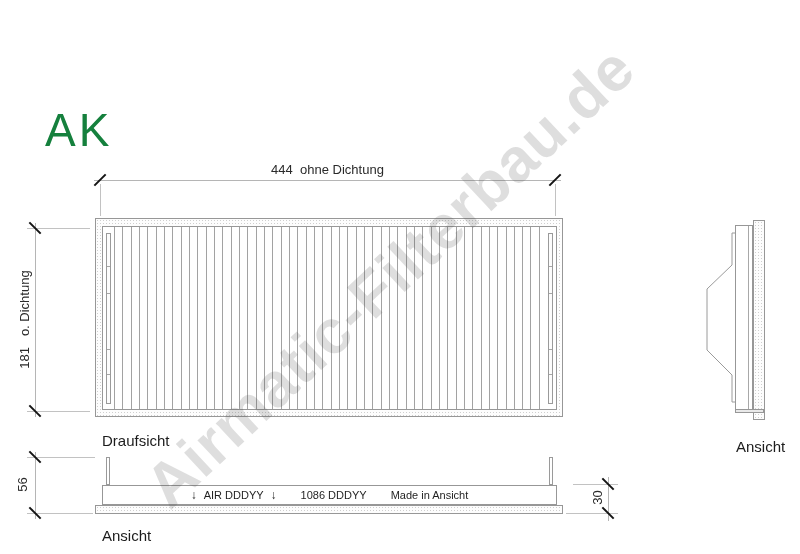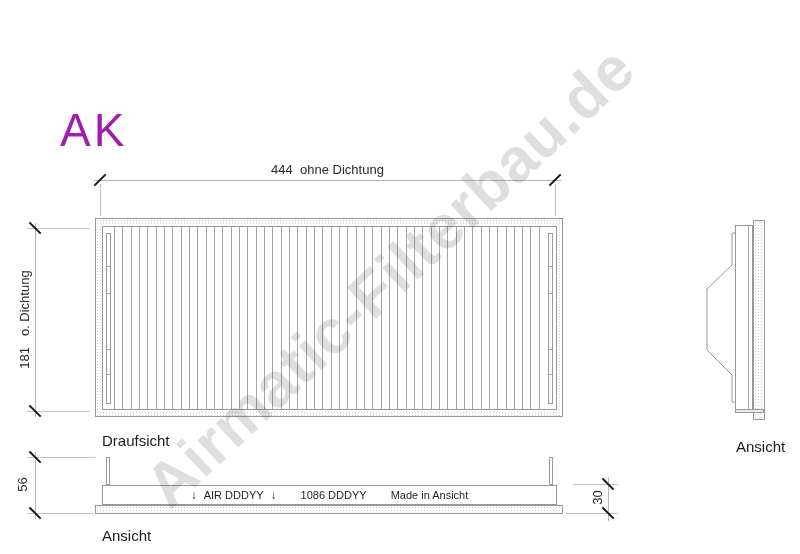--- a/index.html
+++ b/index.html
@@ -31,21 +31,21 @@
   .tick{
     width:16px;height:0;border-top:2px solid #141414;
   }
   .tick.fw{transform:translate(-50%,-50%) rotate(-45deg);} 
   .tick.bw{transform:translate(-50%,-50%) rotate(45deg);}  
   .dimtext{font-size:13px;color:#2a2a2a;white-space:nowrap;}
   .viewlabel{font-size:15px;color:#1c1c1c;}
   .rot{transform:rotate(-90deg);text-align:center;}
 
   
-  #title{left:60px;top:103px;font-size:46px;letter-spacing:3px;color:#a21caf;}
+  #title{left:45px;top:103px;font-size:46px;letter-spacing:3px;color:#15803d;}
 
   
   #tv-outer{left:95px;top:218px;width:468px;height:199px;}
   #tv-inner{left:102px;top:226px;width:455px;height:184px;}
   #tv-pleats{
     left:114px;top:227px;width:433px;height:182px;
     background:repeating-linear-gradient(to right,#a2a2a2 0px,#a2a2a2 1px,transparent 1px,transparent 8.33px);
   }
   .endbar{width:5px;height:171px;top:233px;border:1px solid #9a9a9a;box-sizing:border-box;background:#fcfcfc;}
   .endbar .notch{position:absolute;left:0;width:100%;height:1px;background:#a6a6a6;}

